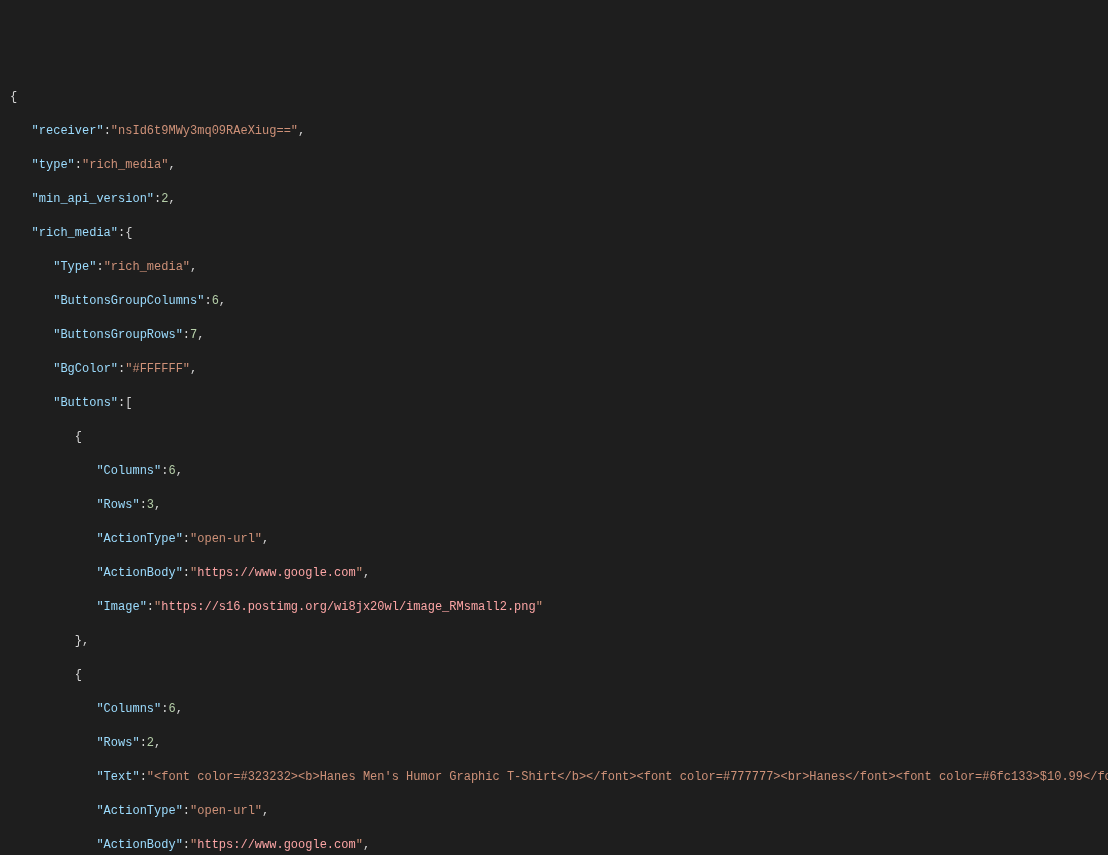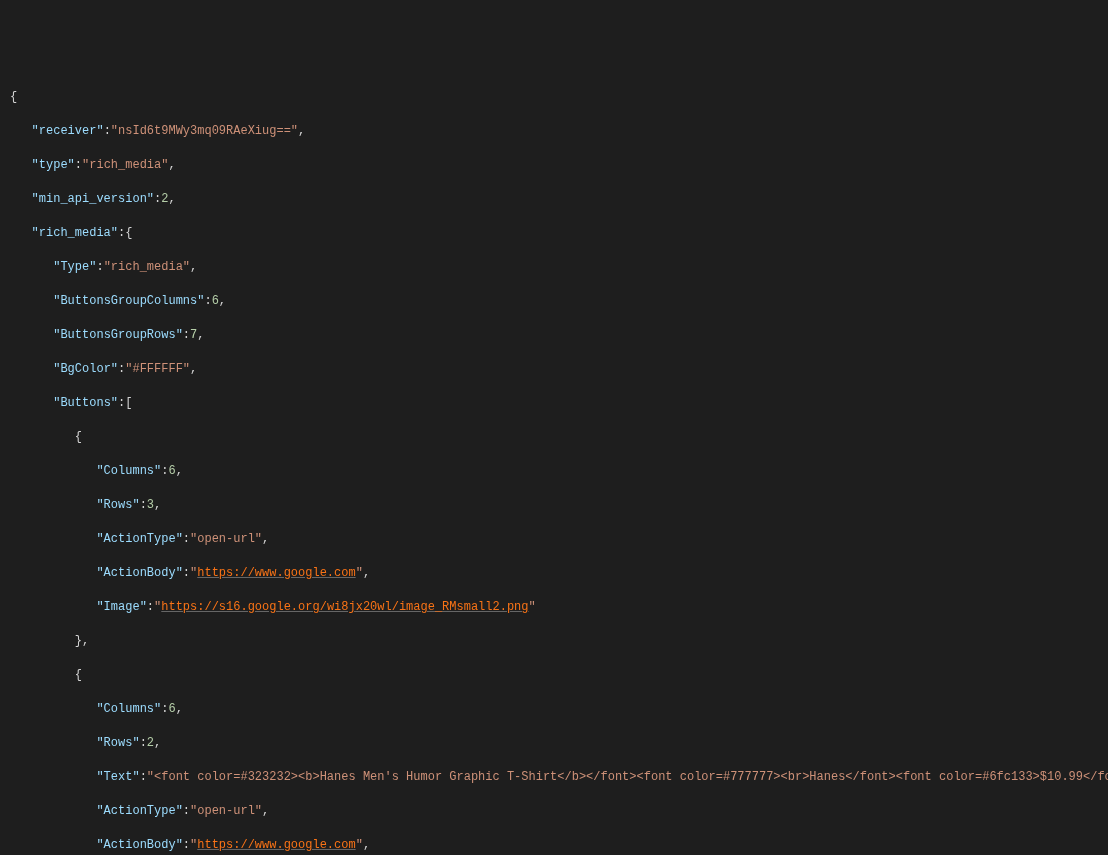--- a/index.html
+++ b/index.html
@@ -13,21 +13,21 @@
     white-space: pre;
     overflow-x: auto;
   }
   .code {
     padding: 4px 0 4px 10px;
   }
   .punc { color: #d4d4d4; }
   .key { color: #9cdcfe; }
   .str { color: #ce9178; }
   .num { color: #b5cea8; }
-  .url { color: #f97316; text-decoration: underline; text-decoration-color: #666; }
+  .url { color: #fca5a5; text-decoration-color: #666; }
   .line { display: block; }
 </style>
 </head>
 <body>
 
 
 
 <div class="code">
 <span class="line"><span class="punc">{</span></span>
 <span class="line">   <span class="key">"receiver"</span><span class="punc">:</span><span class="str">"nsId6t9MWy3mq09RAeXiug=="</span><span class="punc">,</span></span>
@@ -37,21 +37,21 @@
 <span class="line">      <span class="key">"Type"</span><span class="punc">:</span><span class="str">"rich_media"</span><span class="punc">,</span></span>
 <span class="line">      <span class="key">"ButtonsGroupColumns"</span><span class="punc">:</span><span class="num">6</span><span class="punc">,</span></span>
 <span class="line">      <span class="key">"ButtonsGroupRows"</span><span class="punc">:</span><span class="num">7</span><span class="punc">,</span></span>
 <span class="line">      <span class="key">"BgColor"</span><span class="punc">:</span><span class="str">"#FFFFFF"</span><span class="punc">,</span></span>
 <span class="line">      <span class="key">"Buttons"</span><span class="punc">:[</span></span>
 <span class="line">         <span class="punc">{</span></span>
 <span class="line">            <span class="key">"Columns"</span><span class="punc">:</span><span class="num">6</span><span class="punc">,</span></span>
 <span class="line">            <span class="key">"Rows"</span><span class="punc">:</span><span class="num">3</span><span class="punc">,</span></span>
 <span class="line">            <span class="key">"ActionType"</span><span class="punc">:</span><span class="str">"open-url"</span><span class="punc">,</span></span>
 <span class="line">            <span class="key">"ActionBody"</span><span class="punc">:</span><span class="str">"</span><span class="url">https://www.google.com</span><span class="str">"</span><span class="punc">,</span></span>
-<span class="line">            <span class="key">"Image"</span><span class="punc">:</span><span class="str">"</span><span class="url">https://s16.google.org/wi8jx20wl/image_RMsmall2.png</span><span class="str">"</span></span>
+<span class="line">            <span class="key">"Image"</span><span class="punc">:</span><span class="str">"</span><span class="url">https://s16.postimg.org/wi8jx20wl/image_RMsmall2.png</span><span class="str">"</span></span>
 <span class="line">         <span class="punc">},</span></span>
 <span class="line">         <span class="punc">{</span></span>
 <span class="line">            <span class="key">"Columns"</span><span class="punc">:</span><span class="num">6</span><span class="punc">,</span></span>
 <span class="line">            <span class="key">"Rows"</span><span class="punc">:</span><span class="num">2</span><span class="punc">,</span></span>
 <span class="line">            <span class="key">"Text"</span><span class="punc">:</span><span class="str">"&lt;font color=#323232&gt;&lt;b&gt;Hanes Men's Humor Graphic T-Shirt&lt;/b&gt;&lt;/font&gt;&lt;font color=#777777&gt;&lt;br&gt;Hanes&lt;/font&gt;&lt;font color=#6fc133&gt;$10.99&lt;/font&gt;"</span></span>
 <span class="line">            <span class="key">"ActionType"</span><span class="punc">:</span><span class="str">"open-url"</span><span class="punc">,</span></span>
 <span class="line">            <span class="key">"ActionBody"</span><span class="punc">:</span><span class="str">"</span><span class="url">https://www.google.com</span><span class="str">"</span><span class="punc">,</span></span>
 
 
 

